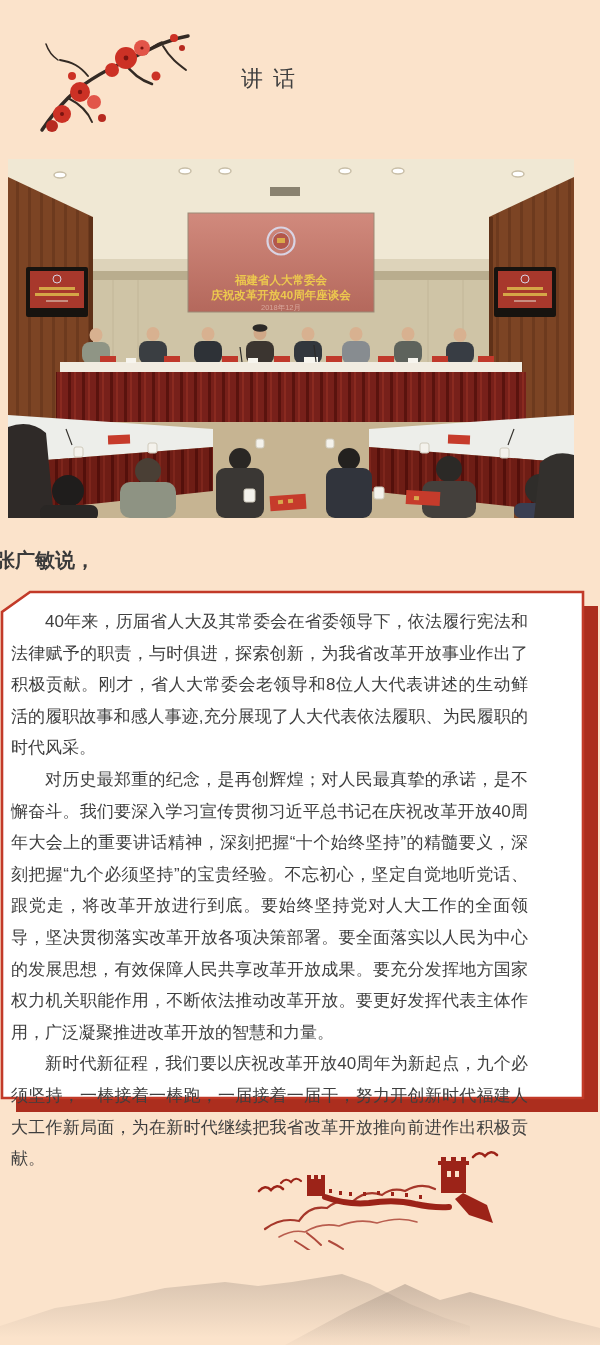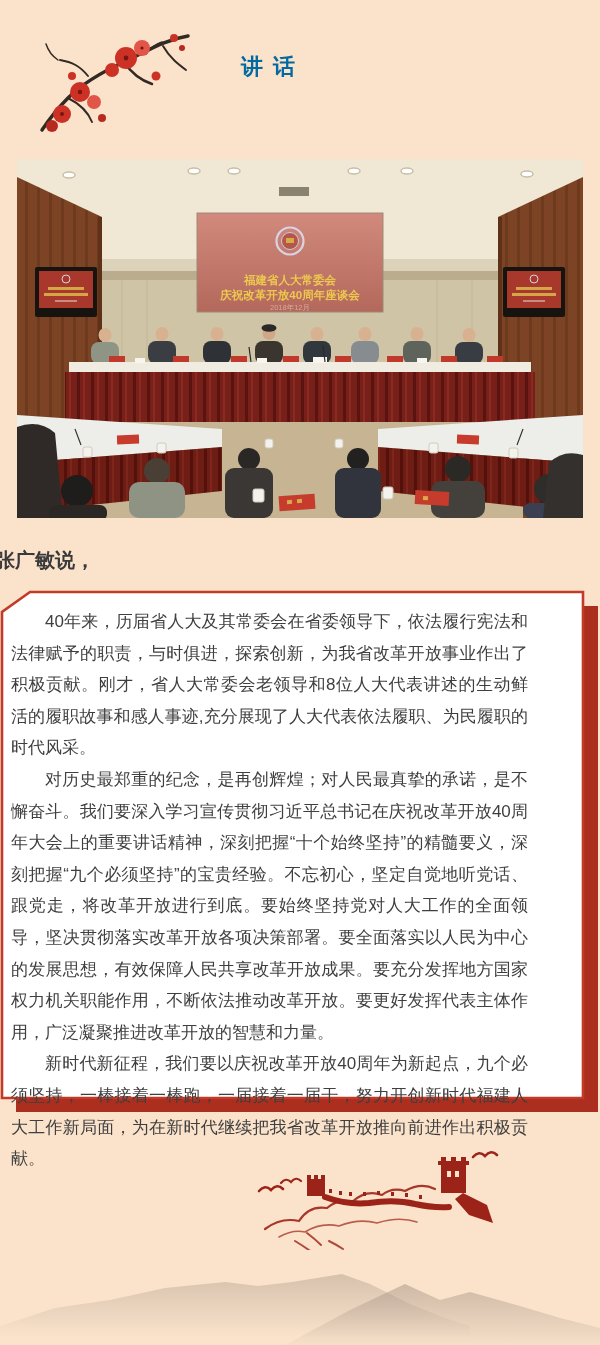--- a/index.html
+++ b/index.html
@@ -9,29 +9,29 @@
   }
   #page{
     position:relative;
     width:600px;height:1345px;
     margin:0 auto;
     background:#fbe3cb;
     overflow:hidden;
   }
   .abs{position:absolute;}
   #page-title{
-    left:241px;top:52px;
-    font-size:22px;font-weight:bold;color:#0369a1;
+    left:241px;top:64px;
+    font-size:22px;font-weight:normal;color:#404040;
     letter-spacing:2px;white-space:pre;
   }
   #speaker-line{
     left:-5px;top:547px;
     font-size:20px;font-weight:bold;color:#3a3a3a;
   }
-  #photo-wrap{left:17px;top:159px;width:566px;height:359px;}
+  #photo-wrap{left:8px;top:159px;width:566px;height:359px;}
   #bubble-wrap{left:0;top:588px;width:600px;height:530px;}
   #bubble-text{
     position:absolute;left:3px;top:5px;width:517px;
     padding:13px 0 0 8px;
     font-size:17px;line-height:31.6px;color:#3f3f3f;
     text-align:justify;
   }
   #bubble-text p{margin:0;text-indent:2em;}
   #wall-wrap{left:245px;top:1145px;width:270px;height:105px;}
   #mountain-wrap{left:0;top:1248px;width:600px;height:97px;}

